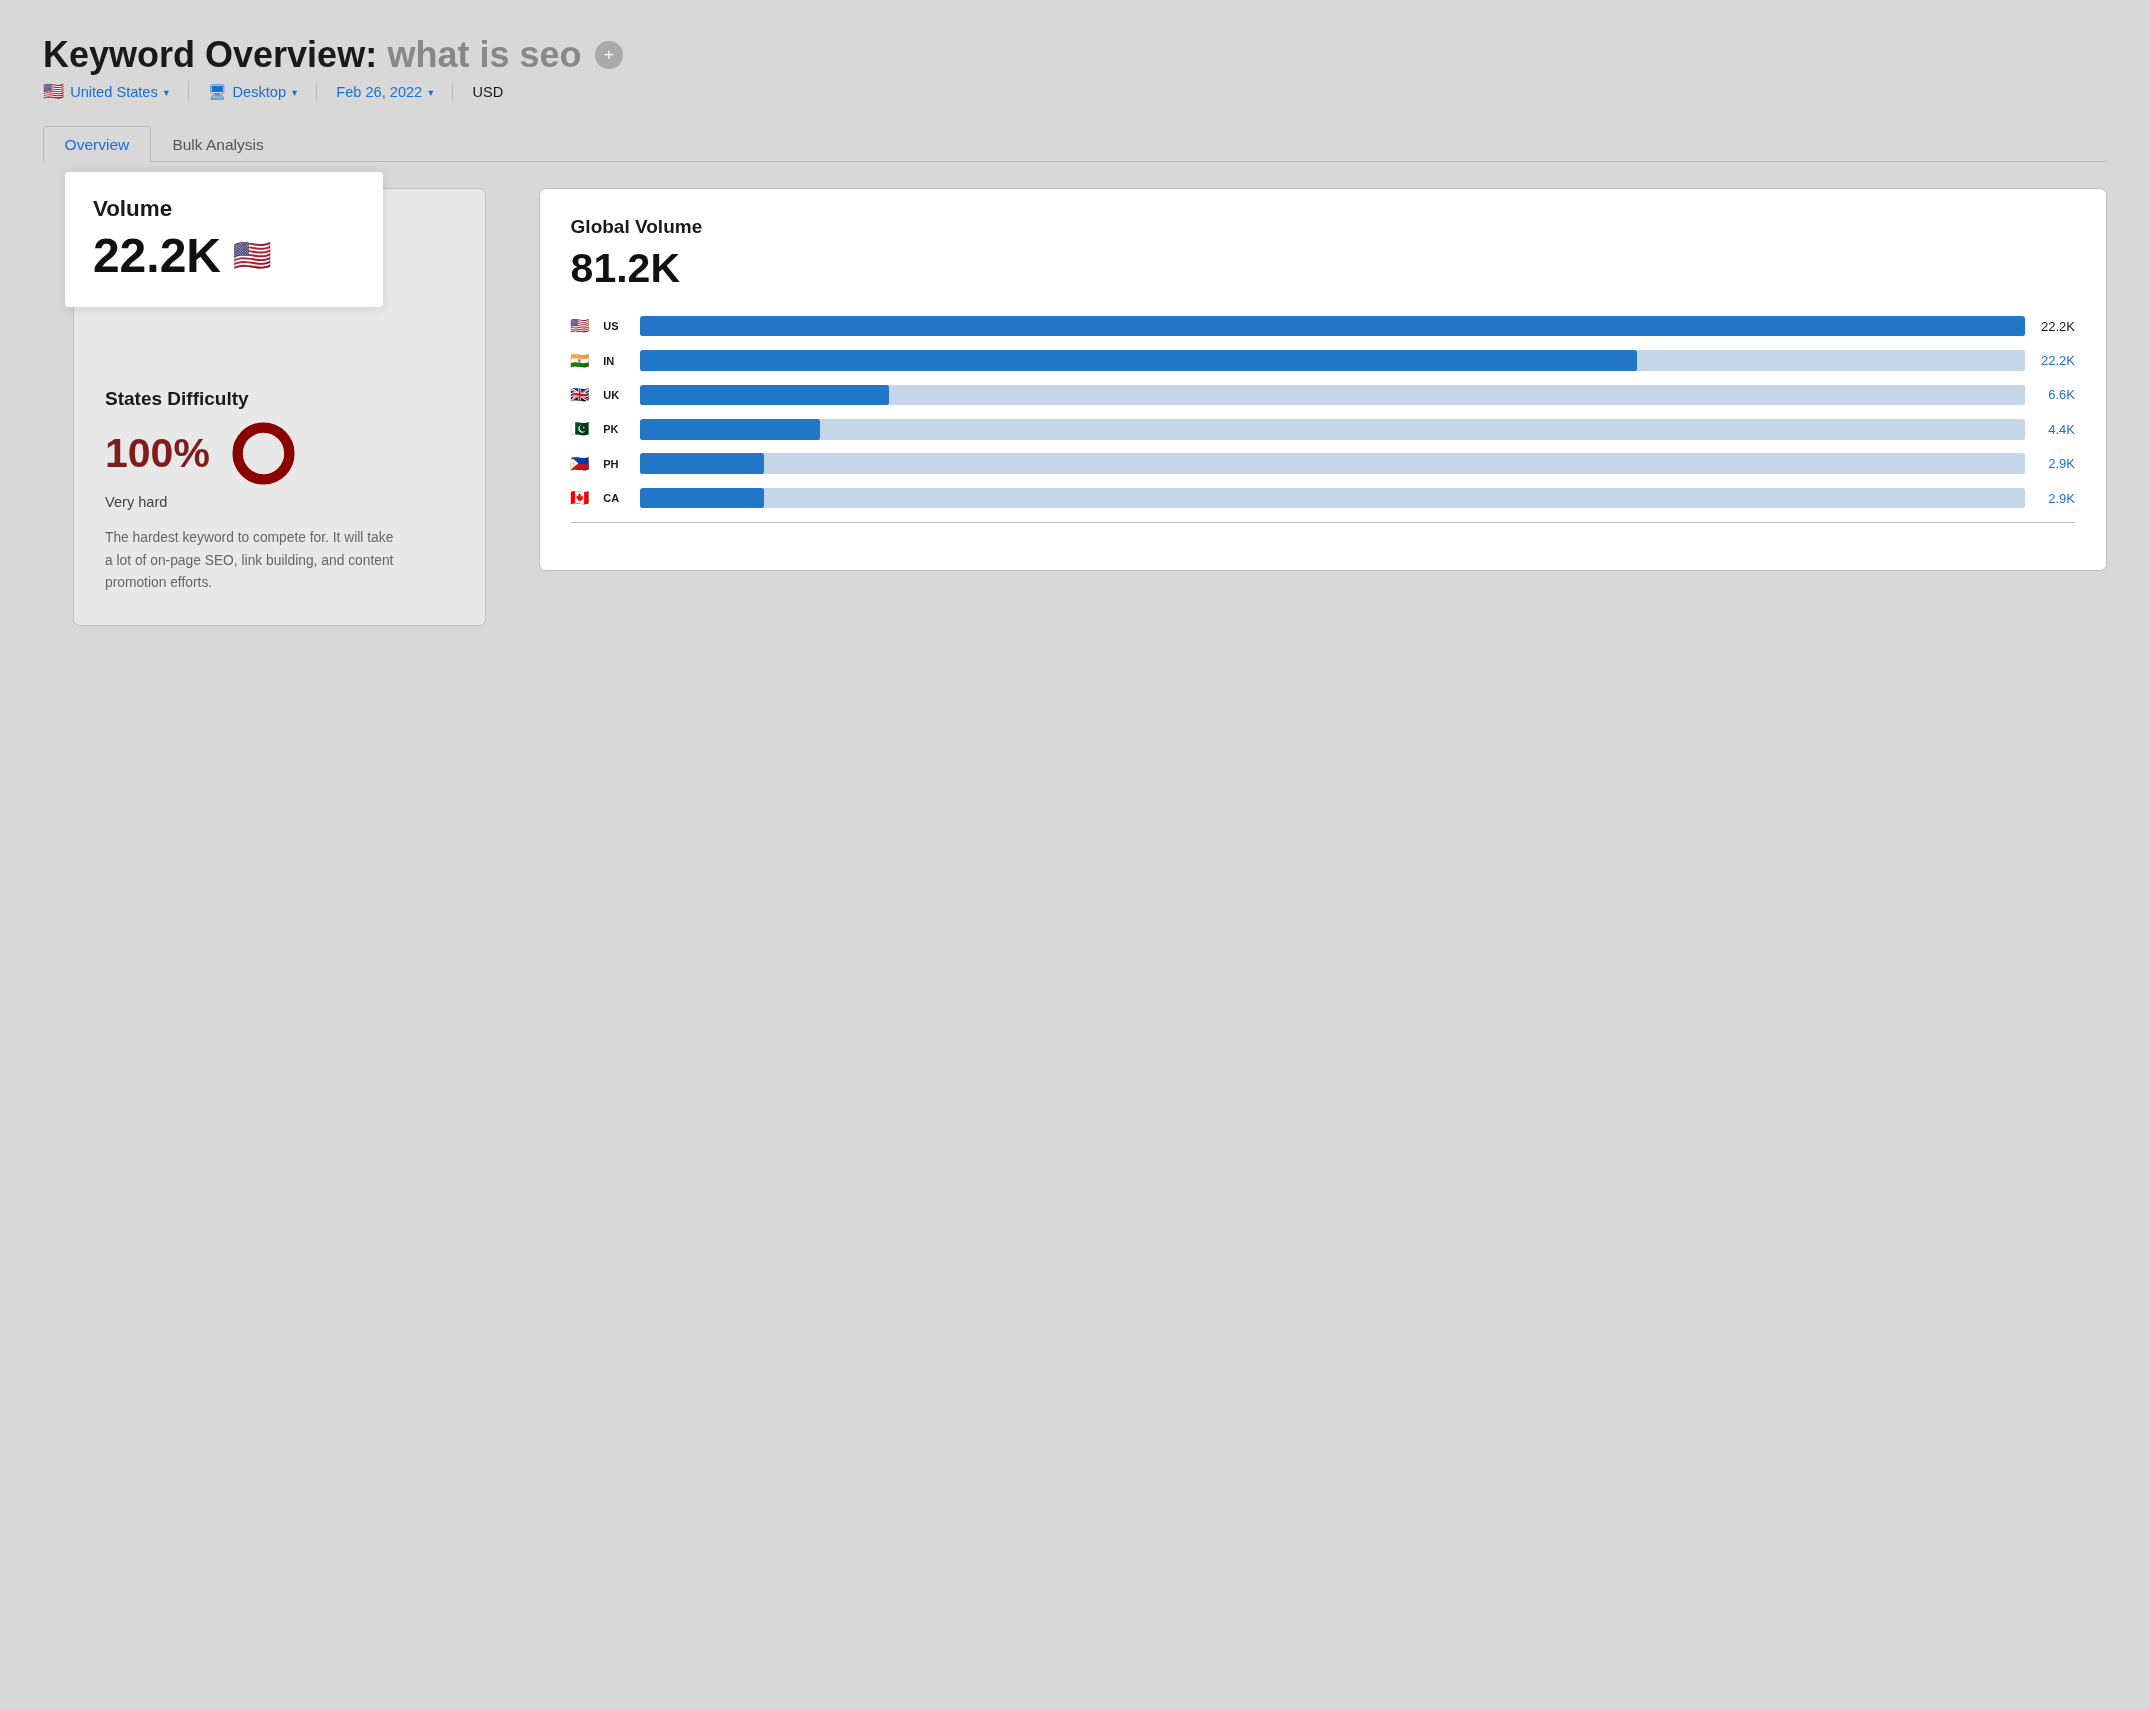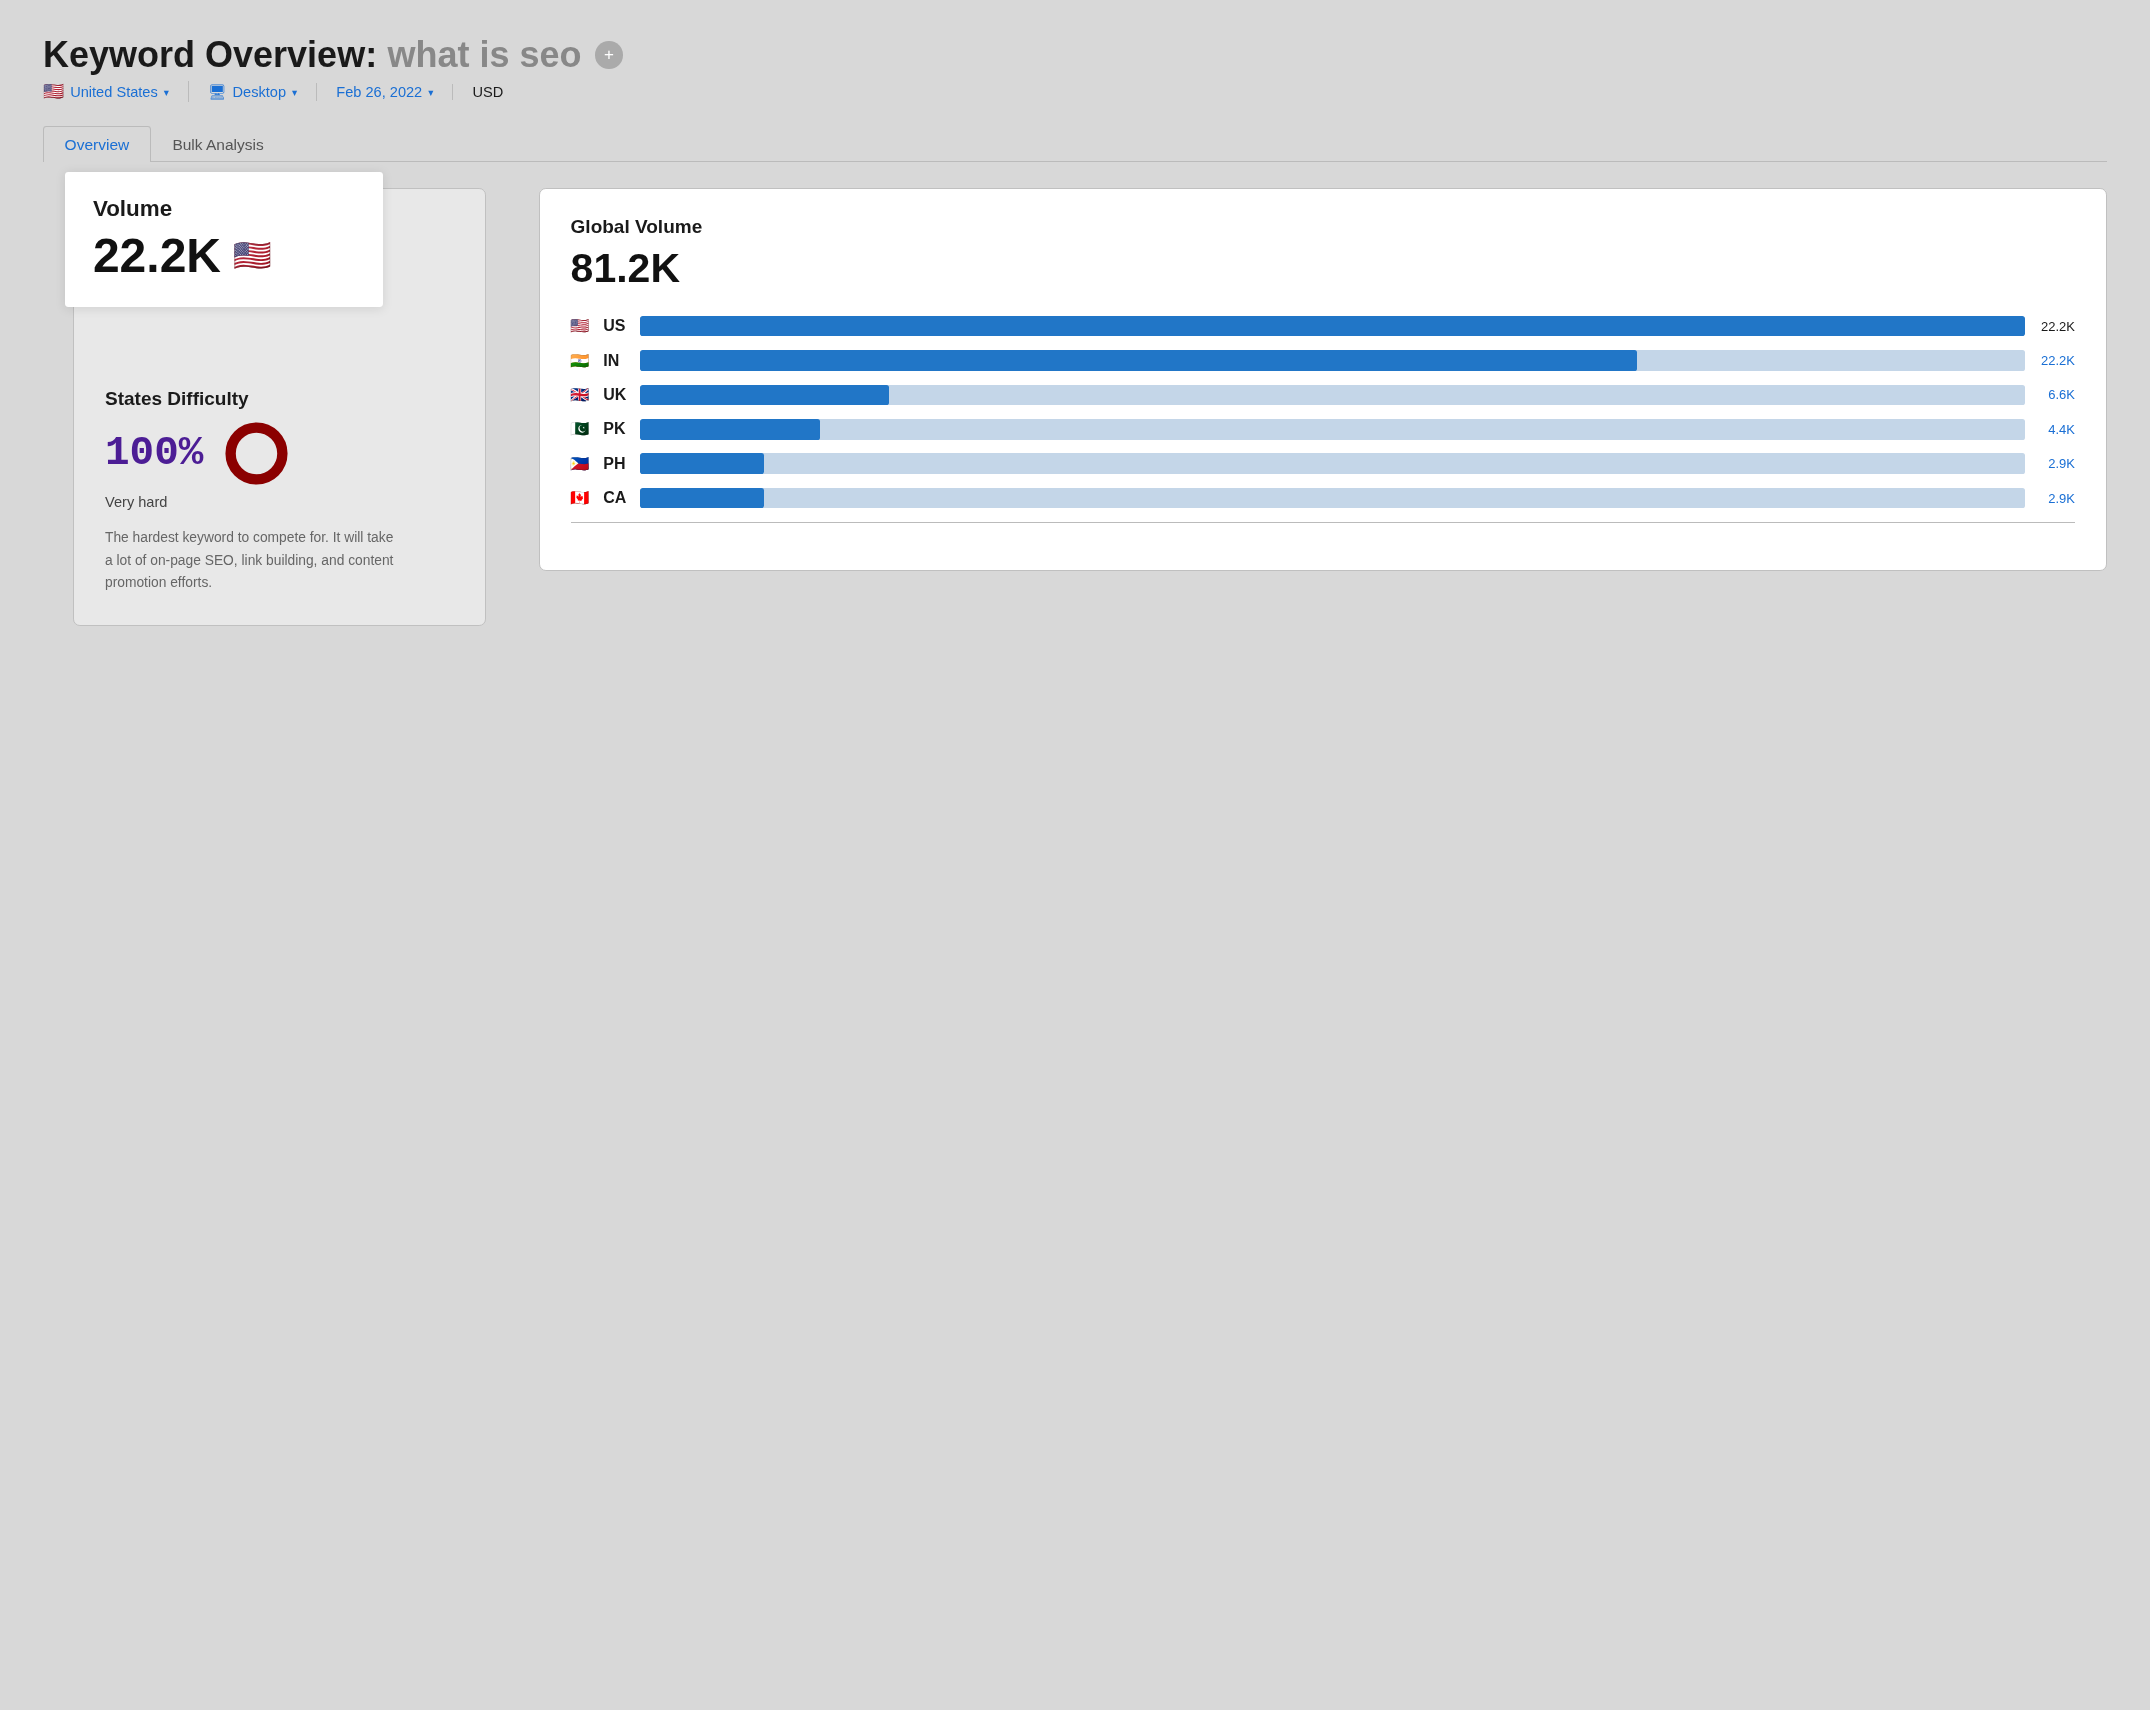--- a/index.html
+++ b/index.html
@@ -157,22 +157,21 @@
     }
     .kd-value-row {
       display: flex;
       align-items: center;
       gap: 19px;
       margin-bottom: 6.9px;
     }
     .kd-value {
       font-size: 41px;
       font-weight: 900;
-      color: #4c1d95;
-      font-family: Liberation Mono, monospace;
+      color: #7f1d1d;
     }
     
     .donut {
       width: 69px;
       height: 69px;
     }
     .kd-hard {
       font-size: 14.6px;
       color: #444;
       margin-bottom: 17px;
@@ -211,21 +210,21 @@
       display: flex;
       align-items: center;
       margin-bottom: 13.8px;
       gap: 10.3px;
     }
     .bar-flag {
       font-size: 15.5px;
       min-width: 22.4px;
     }
     .bar-country {
-      font-size: 16px;
+      font-size: 11px;
       font-weight: 600;
       color: #1a1a1a;
       min-width: 26px;
     }
     .bar-track {
       flex: 1;
       height: 20.6px;
       background: #c4d6e8;
       border-radius: 2.6px;
       overflow: hidden;

